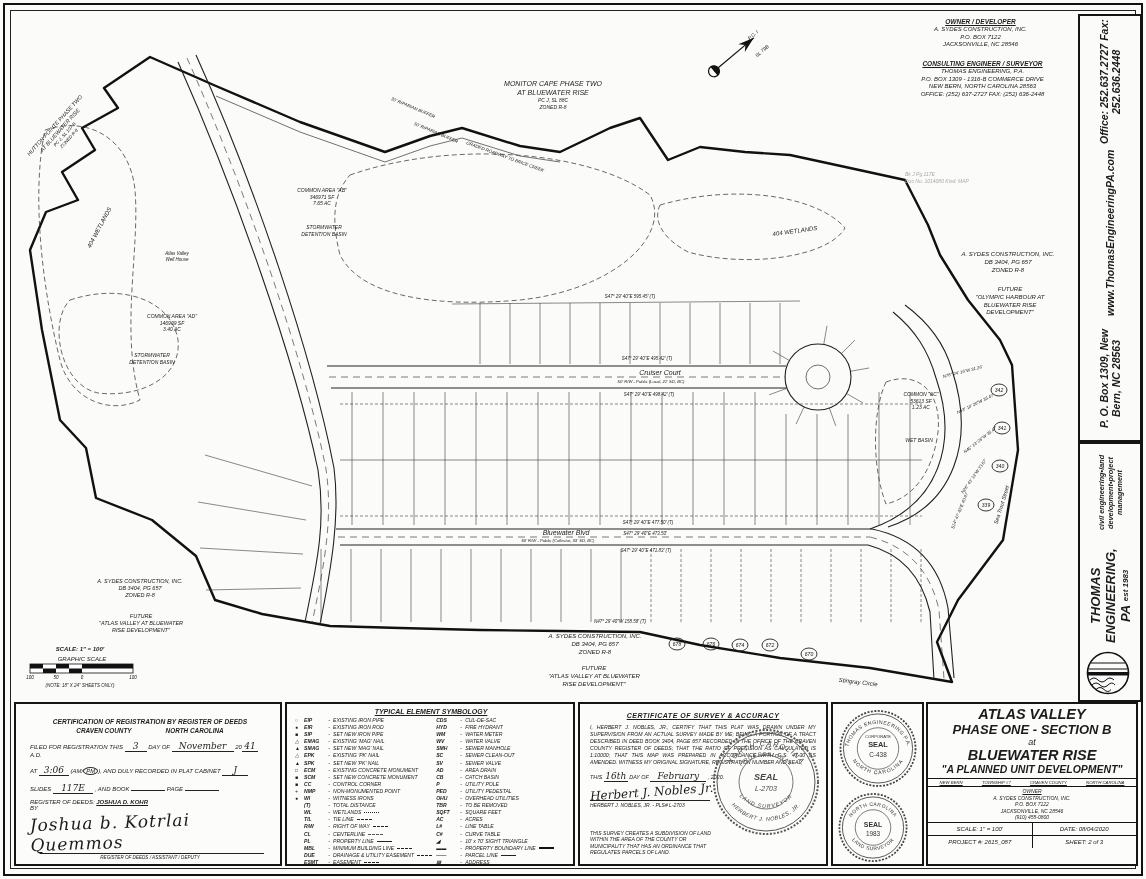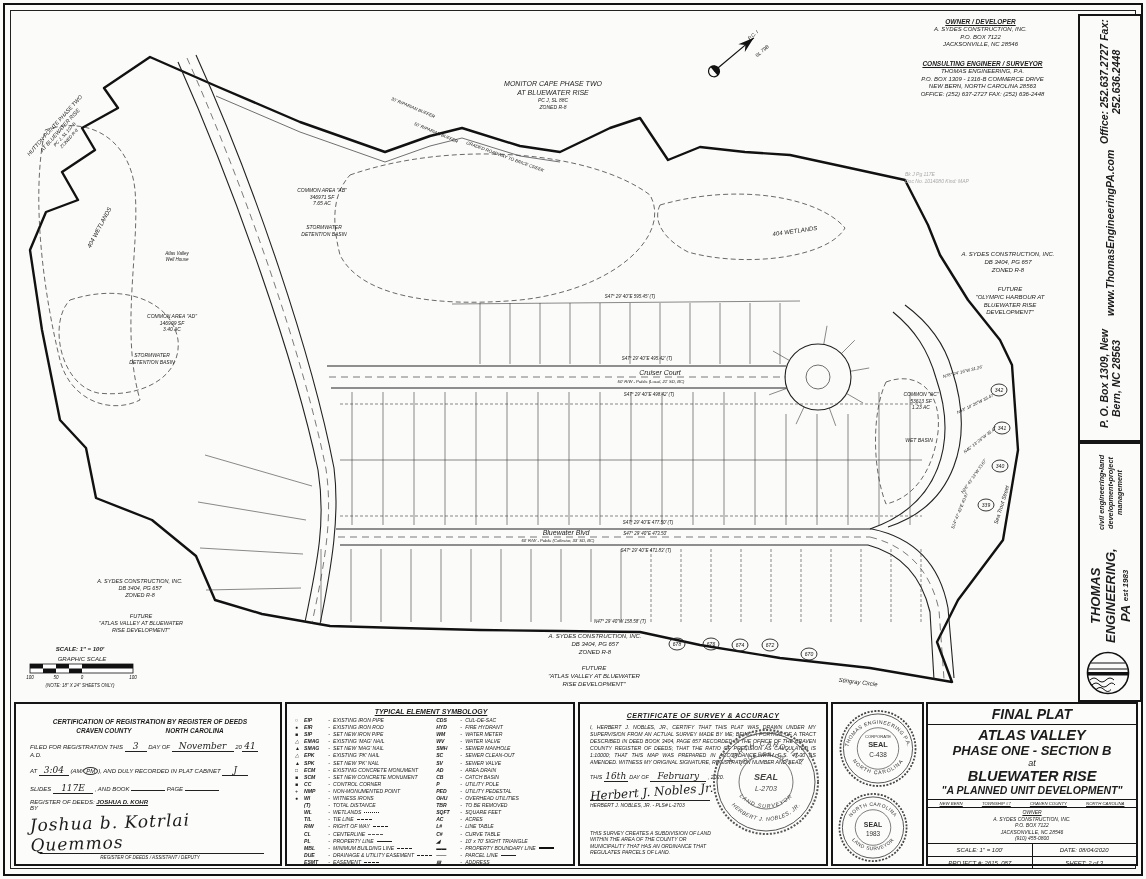--- a/index.html
+++ b/index.html
@@ -427,21 +427,21 @@
       <div class="ln">
         <span>FILED FOR REGISTRATION THIS</span>
         <span class="fill" style="min-width:22px;"><span class="hand">3</span></span>
         <span>DAY OF</span>
         <span class="fill" style="min-width:62px;"><span class="hand">November</span></span>
         <span>20</span><span class="fill" style="min-width:16px;"><span class="hand">41</span></span>
         <span>A.D.</span>
       </div>
       <div class="ln">
         <span>AT</span>
-        <span class="fill" style="min-width:30px;"><span class="hand">3:04</span></span>
+        <span class="fill" style="min-width:30px;"><span class="hand">3:06</span></span>
         (<span>AM</span>/<span class="circ">PM</span>),
         <span>AND DULY RECORDED IN PLAT CABINET</span>
         <span class="fill" style="min-width:26px;"><span class="hand">J</span></span>
       </div>
       <div class="ln">
         <span>SLIDES</span>
         <span class="fill" style="min-width:40px;"><span class="hand">117E</span></span>
         <span>, AND BOOK</span>
         <span class="fill" style="min-width:34px;"></span>
         <span>PAGE</span>
@@ -776,21 +776,20 @@
       <circle r="18" fill="none" stroke="#444" stroke-width="0.7"></circle>
       <text class="sealtxt" font-size="5" fill="#333" letter-spacing="0.5"><textPath href="#svt" xlink:href="#svt" startOffset="50%" text-anchor="middle">NORTH CAROLINA</textPath></text>
       <text class="sealtxt" font-size="5" fill="#333" letter-spacing="0.5"><textPath href="#svb" xlink:href="#svb" startOffset="50%" text-anchor="middle">LAND SURVEYOR</textPath></text>
       <text class="sealtxt" y="-1" font-size="7" font-weight="bold" fill="#333" text-anchor="middle">SEAL</text>
       <text class="sealtxt" y="9" font-size="6.5" fill="#333" text-anchor="middle">1983</text>
     </svg>
   </div>
 
   <div class="bblock" style="left:926px;top:702px;width:212px;height:164px;">
     <div class="tb">
-      <div class="fp">FINAL PLAT</div>
       <div class="nm">
         <div class="n1">ATLAS VALLEY</div>
         <div class="n2">PHASE ONE - SECTION B</div>
         <div class="at">at</div>
         <div class="n1">BLUEWATER RISE</div>
         <div class="pud">"A PLANNED UNIT DEVELOPMENT"</div>
       </div>
       <div class="loc">
         <span>NEW BERN</span>
           <span>TOWNSHIP #7</span>

